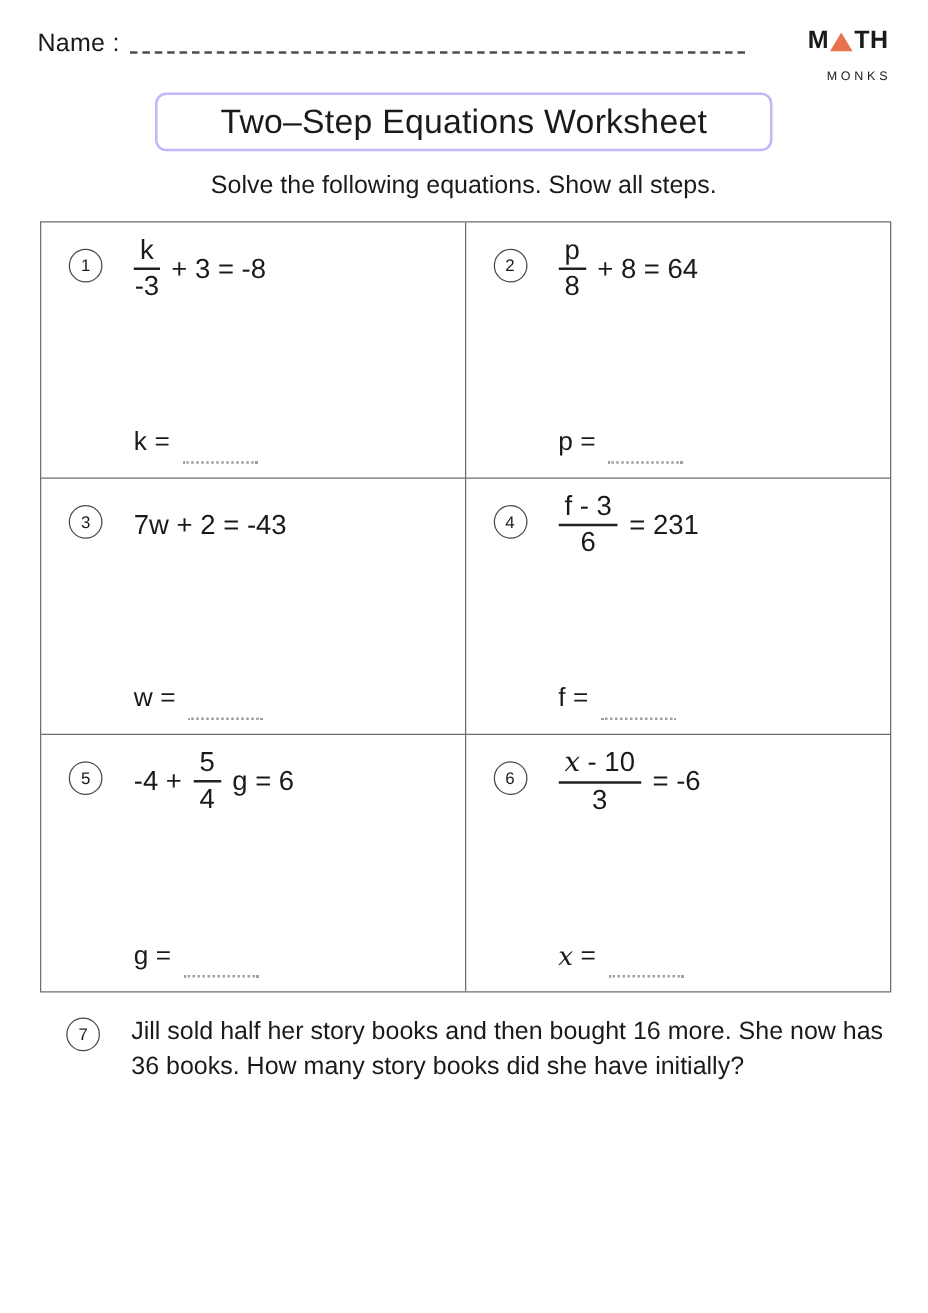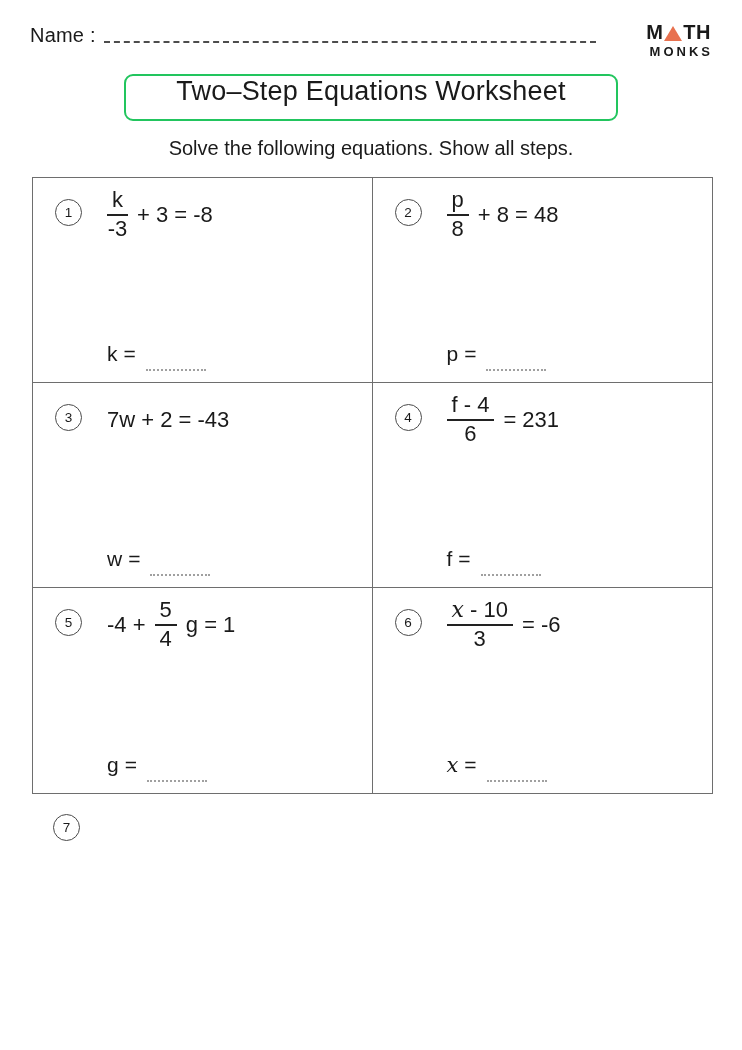--- a/index.html
+++ b/index.html
@@ -17,28 +17,28 @@
   .name-label { font-size:20px; font-weight:400; letter-spacing:0.2px; }
   .name-line { width:492px; border-bottom:2px dashed #4d4d4d; margin:0 0 4px 8px; }
 
   .logo { position:absolute; right:31px; top:22px; display:flex; flex-direction:column; align-items:flex-end; }
   .logo-top { display:flex; align-items:flex-end; font-weight:700; font-size:20px; letter-spacing:0.5px; line-height:1; }
   .logo-tri {
     width:0; height:0; margin:0 1px 1px 1px;
     border-left:9px solid transparent; border-right:9px solid transparent;
     border-bottom:15px solid var(--tri,#E8714F);
   }
-  .logo-sub { font-size:13px; font-weight:700; letter-spacing:3px; margin-top:2px; margin-right:-2px; }
+  .logo-sub { font-size:10px; font-weight:400; letter-spacing:3px; margin-top:14px; margin-right:-2px; }
 
   
   .title-box {
     position:absolute; left:50%; transform:translateX(-50%);
     top:74px; width:494px; height:47px;
-    border:2px solid #22c55e; border-radius:9px;
-    display:flex; align-items:flex-start; justify-content:center;
+    border:2px solid #c4b5fd; border-radius:9px;
+    display:flex; align-items:center; justify-content:center;
     font-size:27px; letter-spacing:0.2px; background:#fff;
   }
   .subtitle { position:absolute; top:137px; left:0; width:100%; text-align:center; font-size:20px; }
 
   
   .grid {
     position:absolute; left:32px; top:177px; width:681px; height:617px;
     border:1px solid var(--grid,#6e6e6e);
     display:grid; grid-template-columns:1fr 1fr; grid-template-rows:205px 205px 205px;
     background:#fff;
@@ -115,21 +115,21 @@
           <span class="dotline"></span>
         </div>
       </div>
       <div class="cell">
         <div class="pnum">2</div>
         <div class="eq">
           <span class="frac">
             <span class="ft">p</span>
             <span class="fb">8</span>
           </span>
-          <span>+ 8 = 48</span>
+          <span>+ 8 = 64</span>
         </div>
         <div class="answer">
           <span>p</span>
           <span class="aeq">=</span>
           <span class="dotline"></span>
         </div>
       </div>
       <div class="cell">
         <div class="pnum">3</div>
         <div class="eq">
@@ -138,40 +138,40 @@
         <div class="answer">
           <span>w</span>
           <span class="aeq">=</span>
           <span class="dotline"></span>
         </div>
       </div>
       <div class="cell">
         <div class="pnum">4</div>
         <div class="eq">
           <span class="frac">
-            <span class="ft">f - 4</span>
+            <span class="ft">f - 3</span>
             <span class="fb">6</span>
           </span>
           <span>= 231</span>
         </div>
         <div class="answer">
           <span>f</span>
           <span class="aeq">=</span>
           <span class="dotline"></span>
         </div>
       </div>
       <div class="cell">
         <div class="pnum">5</div>
         <div class="eq">
           <span>-4 +</span>
           <span class="frac">
             <span class="ft">5</span>
             <span class="fb">4</span>
           </span>
-          <span>g = 1</span>
+          <span>g = 6</span>
         </div>
         <div class="answer">
           <span>g</span>
           <span class="aeq">=</span>
           <span class="dotline"></span>
         </div>
       </div>
       <div class="cell">
         <div class="pnum">6</div>
         <div class="eq">
@@ -183,14 +183,15 @@
         </div>
         <div class="answer">
           <span class="mvar">x</span>
           <span class="aeq">=</span>
           <span class="dotline"></span>
         </div>
       </div>
     </div>
 
   <div class="pnum word-num">7</div>
+  <div class="word-text">Jill sold half her story books and then bought 16 more. She now has 36 books. How many story books did she have initially?</div>
 
 </div>
 
 </body></html>

